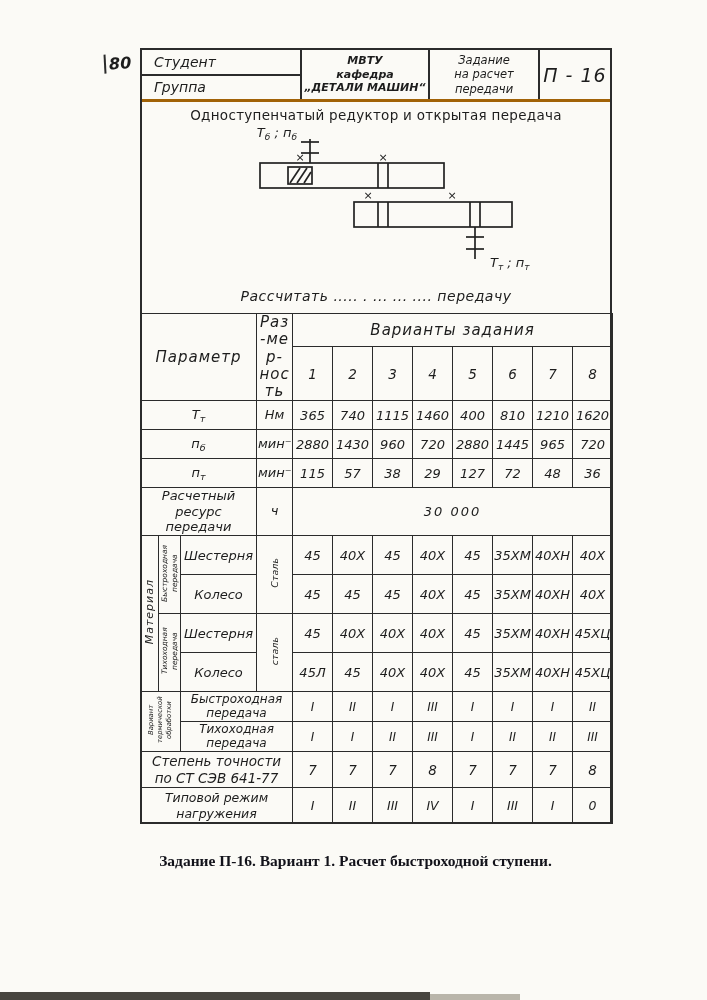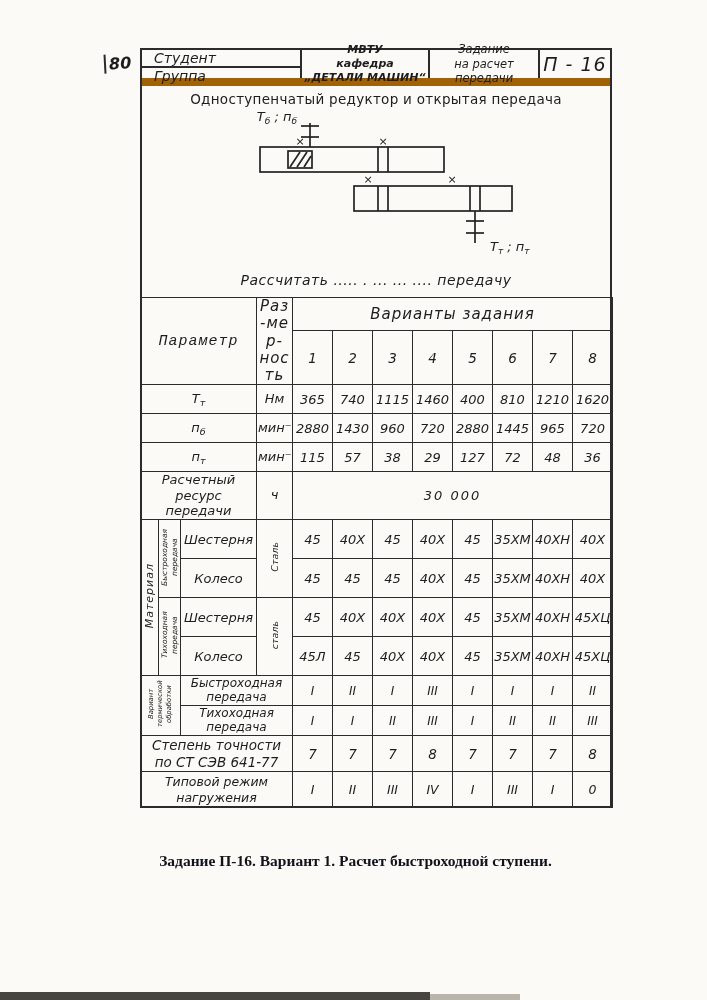--- a/index.html
+++ b/index.html
@@ -23,21 +23,21 @@
   }
 
   
   .form {
     position:absolute; left:140px; top:48px; width:472px;
     border:2px solid #2b2b2b;
     background:transparent;
   }
 
   
-  .hdr { display:flex; border-bottom:8px solid #a16207; height:36px; font-style:italic; }
+  .hdr { display:flex; border-bottom:3px solid #a16207; height:52px; font-style:italic; }
   .hdr-student { width:160px; border-right:2px solid #2b2b2b; display:flex; flex-direction:column; }
   .hdr-student > div { flex:1; display:flex; align-items:center; padding-left:12px; font-size:14px; }
   .hdr-student > div:first-child { border-bottom:2px solid #2b2b2b; }
   .hdr-org { width:128px; border-right:2px solid #2b2b2b; display:flex; flex-direction:column; justify-content:center; text-align:center; font-size:11px; line-height:1.25; font-weight:bold; }
   .hdr-task { width:110px; border-right:2px solid #2b2b2b; display:flex; flex-direction:column; justify-content:center; text-align:center; font-size:11.5px; line-height:1.25; }
   .hdr-code { flex:1; display:flex; align-items:center; justify-content:center; font-size:19px; letter-spacing:1px; }
 
   .title { text-align:center; font-size:13.5px; padding:5px 2px 2px 2px; letter-spacing:0.3px; }
 
   .diagram { display:block; width:470px; height:158px; }
@@ -56,21 +56,21 @@
     overflow:hidden;
   }
   tr.r-varhdr { height:22px; }
   tr.r-varhdr td { font-size:15px; letter-spacing:1px; }
   tr.r-nums { height:36px; }
   tr.r-nums td { font-size:13.5px; }
   tr.r-param { height:29px; }
   .pname { font-size:14.5px; }
   .psub { font-size:9.5px; vertical-align:-3px; }
   .dim { font-size:10.5px; line-height:1.1; }
-  .param-hdr { font-size:14px; letter-spacing:1px;font-family:Liberation Mono, monospace; }
+  .param-hdr { font-size:14px; letter-spacing:1px; }
   .dim-hdr { font-size:10px; line-height:1.15; word-break:break-word; }
   tr.r-res { height:36px; }
   .res-label { text-align:left; padding-left:5px; font-size:12px; line-height:1.2; }
   .res-val { font-size:14px; letter-spacing:2px; }
   tr.r-mat { height:39px; }
   .part { font-size:12.5px; }
   .vcell { padding:0; }
   .vert {
     writing-mode:vertical-rl; transform:rotate(180deg);
     display:inline-block; font-style:italic; white-space:normal;

